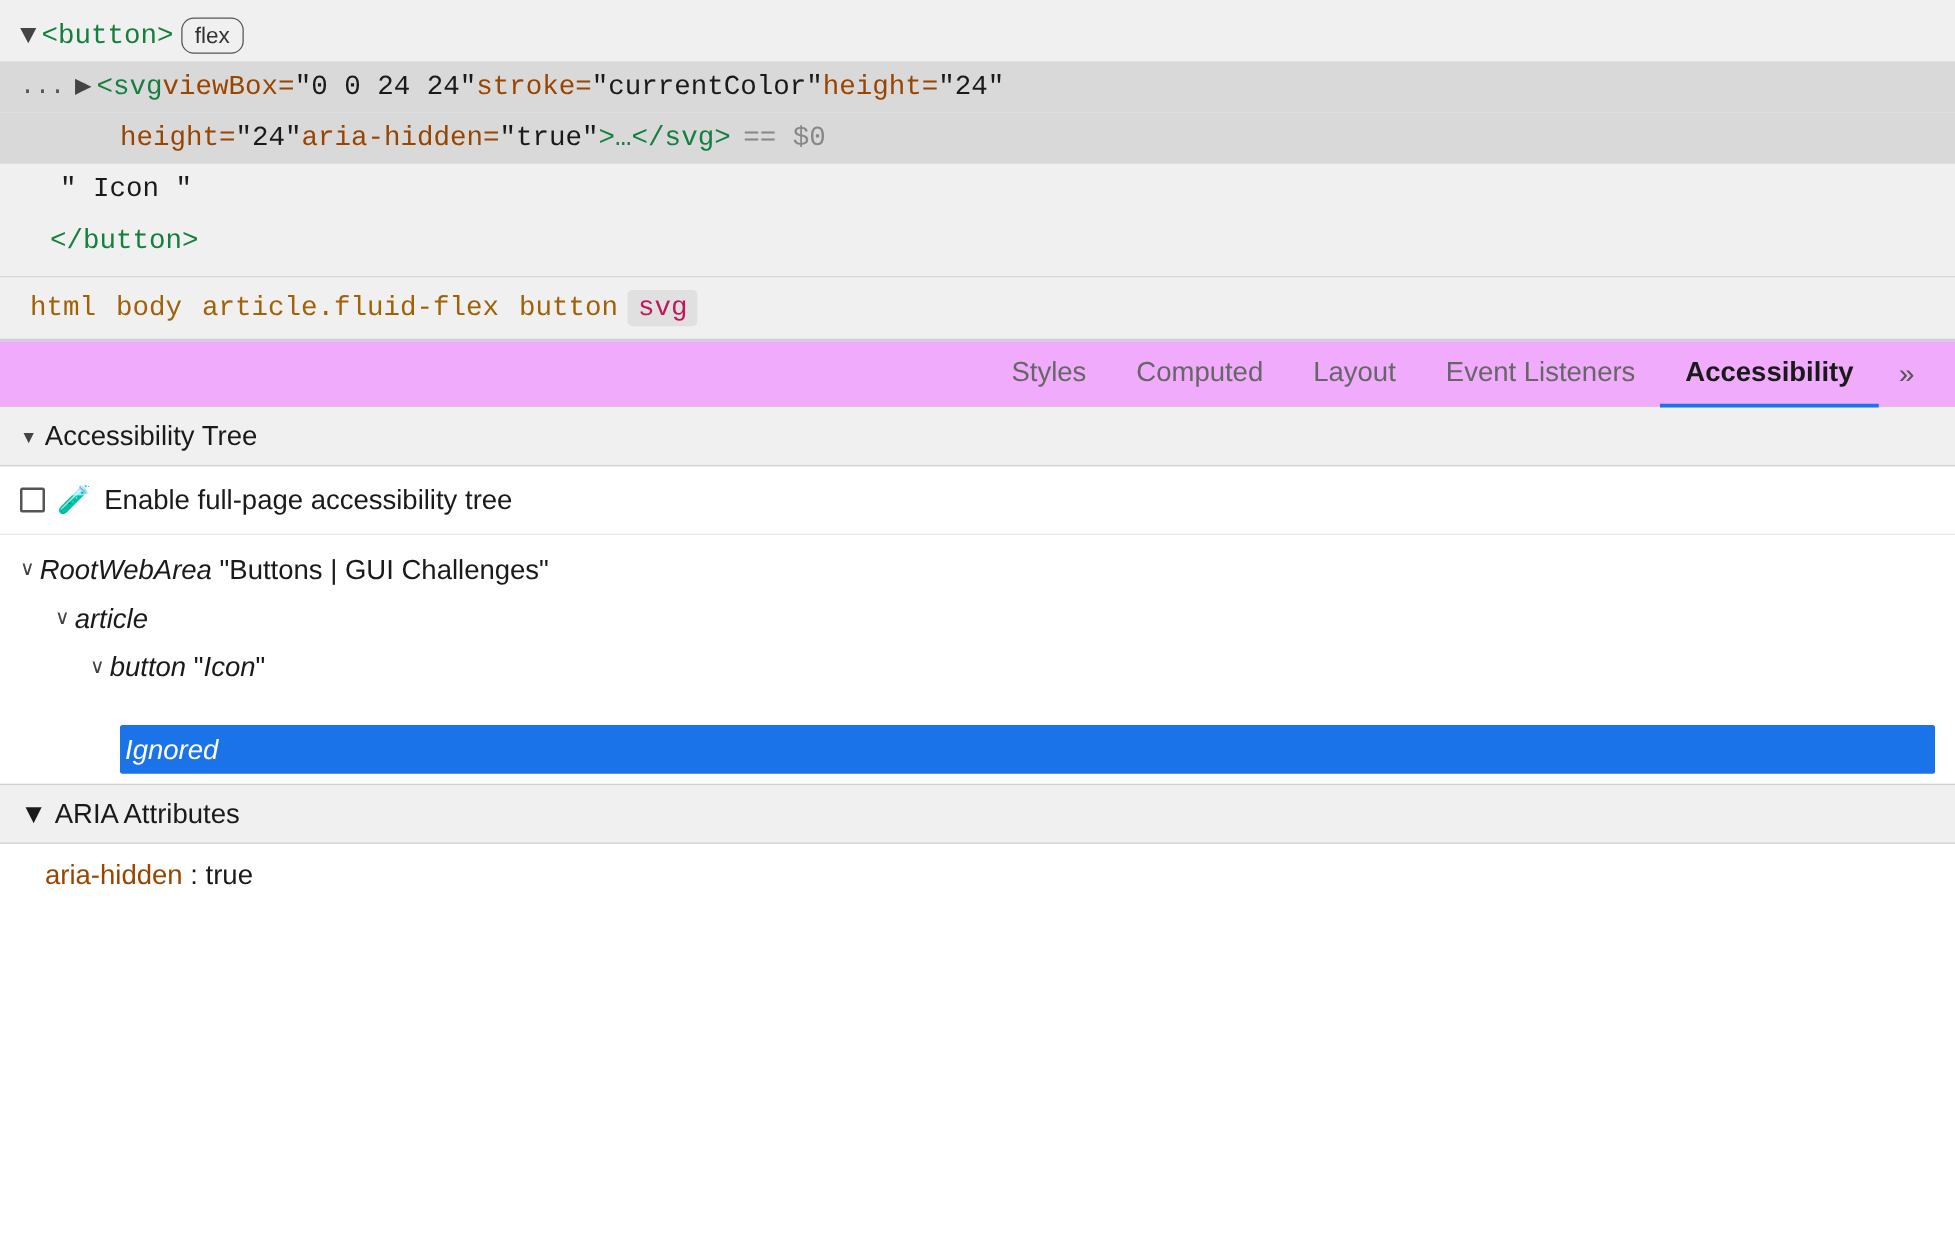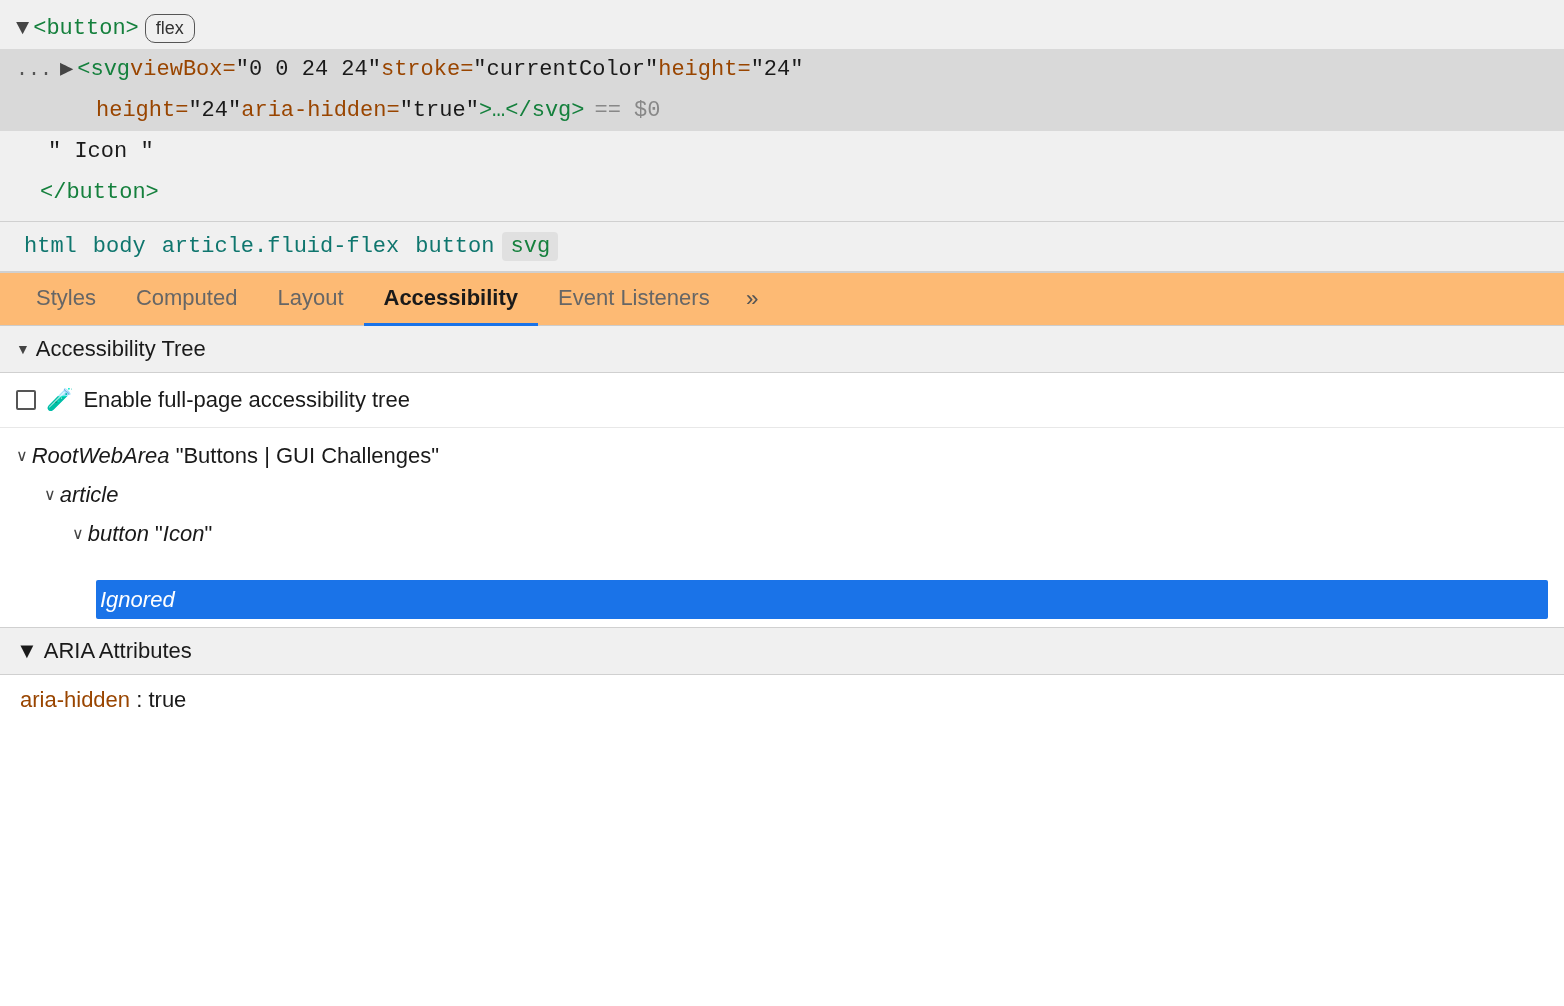--- a/index.html
+++ b/index.html
@@ -82,39 +82,40 @@
     .breadcrumb-section {
       background: #f0f0f0;
       border-bottom: 2px solid #d0d0d0;
       padding: 10px 16px;
       display: flex;
       align-items: center;
       gap: 0;
     }
 
     .breadcrumb-item {
-      color: #0f766e;
+      color: #a16207;
       font-size: 22px;
       cursor: pointer;
       padding: 2px 8px;
       border-radius: 4px;
     }
 
     .breadcrumb-item.active {
       background: #e0e0e0;
-      color: #15803d;
+      color: #be185d;
     }
 
     
     .panel-tabs {
       display: flex;
       align-items: flex-end;
       border-bottom: 1px solid #ccc;
-      background: #fdba74;
+      background: #f0abfc;
       padding: 0 16px;
+      justify-content: flex-end;
     }
 
     .panel-tab {
       padding: 12px 20px;
       font-size: 22px;
       color: #666;
       cursor: pointer;
       border-bottom: 3px solid transparent;
       margin-bottom: -1px;
       font-family: Arial, sans-serif;
@@ -248,21 +249,21 @@
       font-weight: 500;
       color: #1a1a1a;
       display: flex;
       align-items: center;
       gap: 6px;
       border-top: 1px solid #d0d0d0;
       border-bottom: 1px solid #d0d0d0;
     }
 
     .aria-row {
-      padding: 12px 20px;
+      padding: 12px 36px;
       font-size: 22px;
       font-family: Arial, sans-serif;
     }
 
     .aria-attr-name {
       color: #994500;
     }
 
     .aria-attr-value {
       color: #1a1a1a;
@@ -315,22 +316,22 @@
   <span class="breadcrumb-item">body</span>
   <span class="breadcrumb-item">article.fluid-flex</span>
   <span class="breadcrumb-item">button</span>
   <span class="breadcrumb-item active">svg</span>
 </div>
 
 <div class="panel-tabs">
   <div class="panel-tab">Styles</div>
   <div class="panel-tab">Computed</div>
   <div class="panel-tab">Layout</div>
+  <div class="panel-tab">Event Listeners</div>
   <div class="panel-tab active">Accessibility</div>
-  <div class="panel-tab">Event Listeners</div>
   <div class="panel-tab-more">»</div>
 </div>
 
 <div class="accessibility-panel">
 
   <div class="section-header">
     <span class="arrow-down">▼</span>
     <span>Accessibility Tree</span>
   </div>
 

